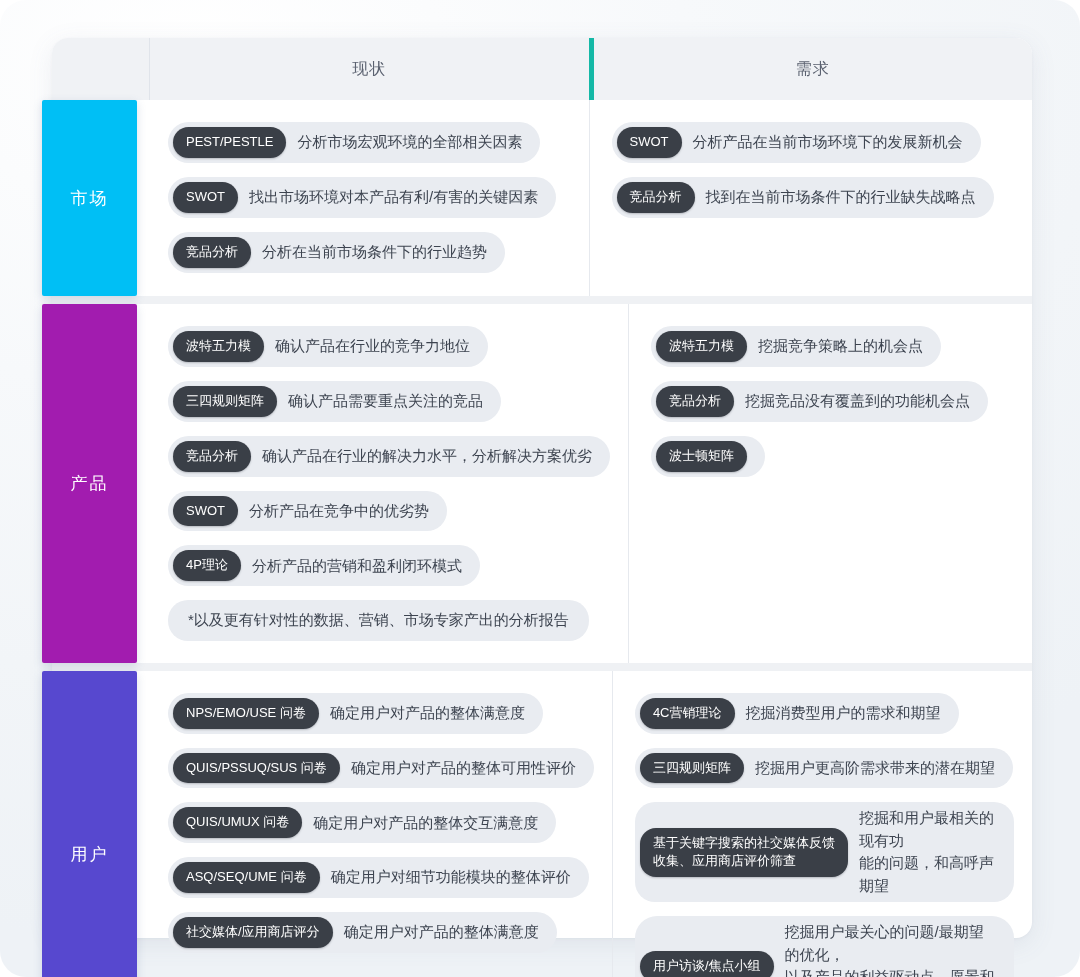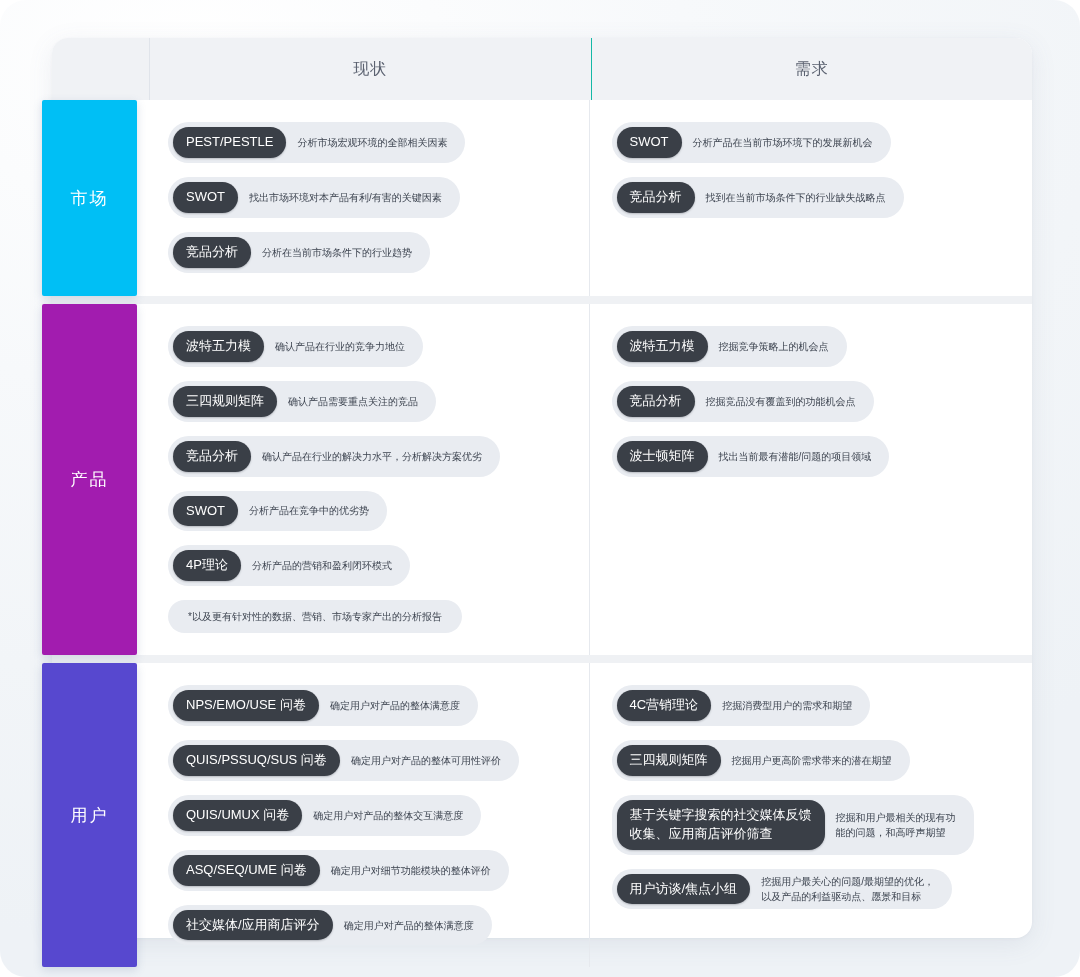--- a/index.html
+++ b/index.html
@@ -60,21 +60,21 @@
   }
   .th {
     flex: 1 1 0;
     height: 62px;
     display: flex;
     align-items: center;
     justify-content: center;
     font-size: 16px;
     color: #5b6270;
     letter-spacing: 1px;
-    border-right: 1px solid #14b8a6;
+    border-right: 5px solid #14b8a6;
   }
   .th:last-child { border-right: none; }
 
   
   .tbody {
     position: absolute;
     left: 0;
     top: 62px;
     width: 980px;
     height: 838px;
@@ -147,21 +147,21 @@
     font-size: 13px;
     border-radius: 16px;
     padding: 6px 13px;
     line-height: 1.45;
     white-space: nowrap;
     box-shadow: 0 1px 2px rgba(30, 36, 48, 0.25);
   }
   .chip.wrap { white-space: normal; }
 
   .desc {
-    font-size: 10px;
+    font-size: 15px;
     color: #3d4450;
     line-height: 1.5;
     margin-left: 11px;
     white-space: nowrap;
   }
   .desc.wrap { white-space: pre-line; }
 
   
   .pill.note {
     padding: 9px 20px;
@@ -250,21 +250,20 @@
             <div class="pill">
               <span class="chip">波特五力模</span>
               <span class="desc">挖掘竞争策略上的机会点</span>
             </div>
             <div class="pill">
               <span class="chip">竞品分析</span>
               <span class="desc">挖掘竞品没有覆盖到的功能机会点</span>
             </div>
             <div class="pill">
               <span class="chip">波士顿矩阵</span>
-              <span class="desc">找出当前最有潜能/问题的项目领域</span>
             </div>
           </div>
         </div>
         <div class="row-gap"></div>
         <div class="row" style="min-height: 288px;">
           <div class="row-gutter">
             <div class="tab" style="background: rgb(87, 72, 207);">
               <span>用户</span>
             </div>
           </div>

